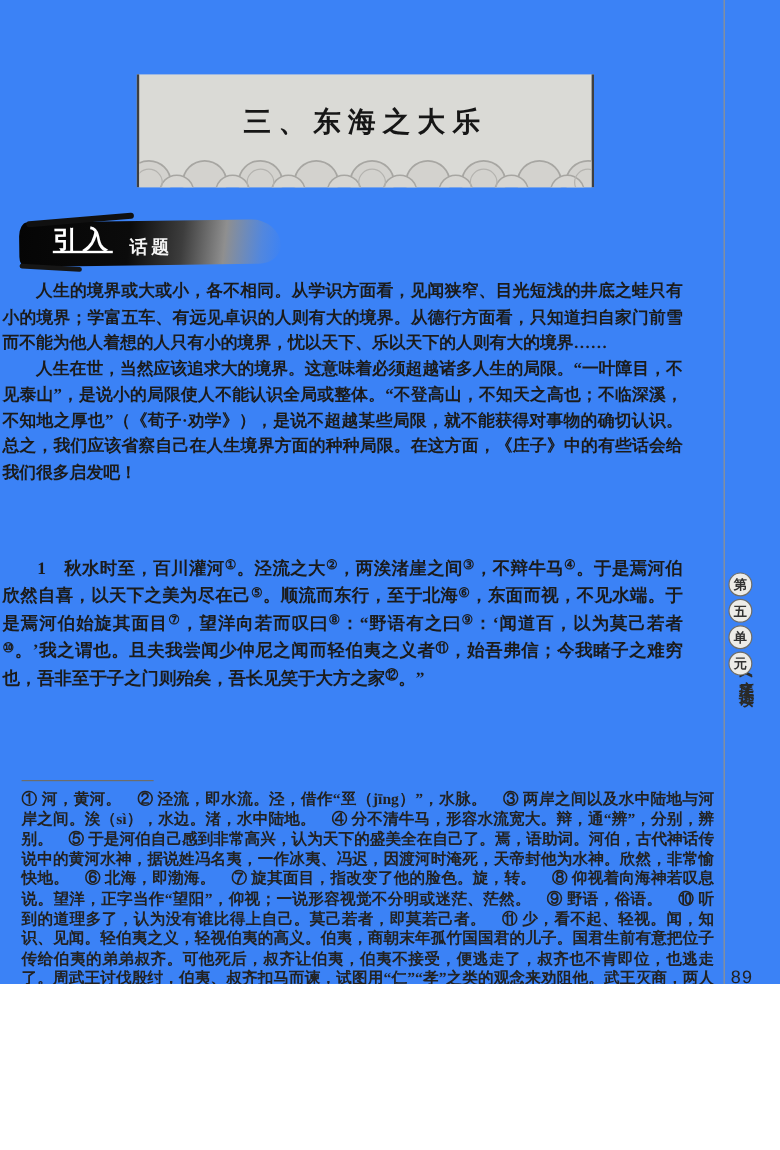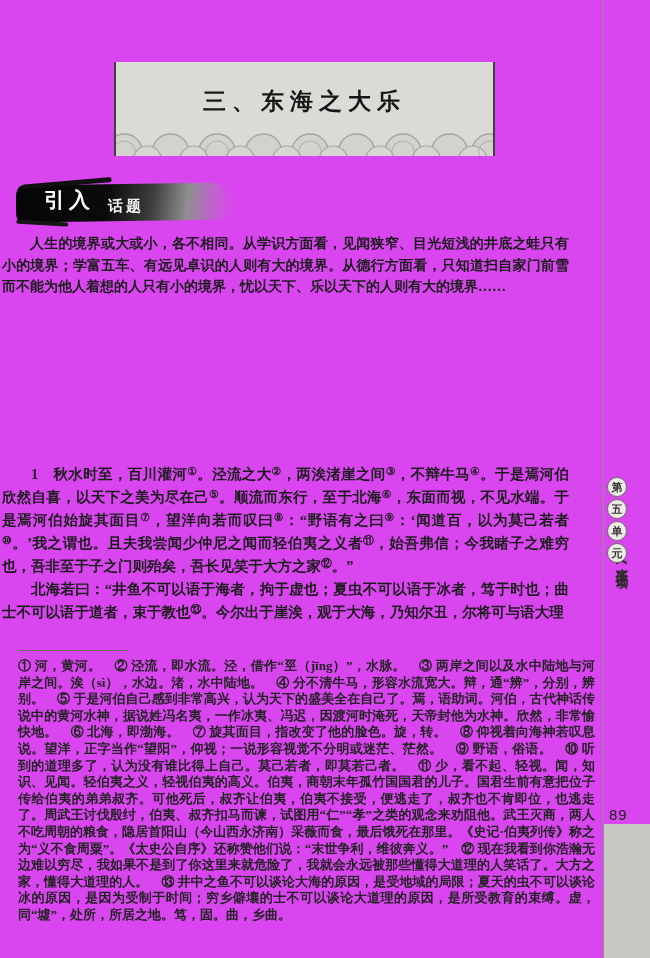--- a/index.html
+++ b/index.html
@@ -1,20 +1,20 @@
 <!DOCTYPE html>
 <html><head>
 <meta charset="utf-8">
 <style>
   html,body { margin:0; padding:0; }
   body { font-family: "Liberation Serif", serif; }
   .page {
     position: relative;
-    width: 650px; height: 958px;
-    background: #d946ef;
+    width: 650px; height: 820px;
+    background: #3b82f6;
     overflow: hidden;
     color: #1b1b1b;
   }
 
   
   .chapter-banner {
     position: absolute; left: 114px; top: 62px;
     width: 377px; height: 94px;
     background: #dadad6;
     border-left: 2px solid #3f3f3f;
@@ -45,21 +45,21 @@
     transform: rotate(-4deg); border-radius: 3px;
   }
   .brush-core::after {
     content:""; position:absolute; left: 0px; bottom: -3px;
     width: 52px; height: 4px; background: #161616;
     transform: rotate(4deg); border-radius: 2px;
   }
   .banner-main {
     position: absolute; left: 28px; top: 2px;
     font-size: 21px; font-weight: 700; color: #ffffff;
-    letter-spacing: 4px; z-index: 2;
+    letter-spacing: 4px; z-index: 2; text-decoration: underline;
   }
   .banner-sub {
     position: absolute; left: 92px; top: 13px;
     font-size: 15px; font-weight: 700; color: #f5f5f5;
     letter-spacing: 3px; z-index: 2;
   }
   .banner-intro   { left: 16px; top: 184px; }
   .banner-reading { left: 16px; top: 410px; }
 
   
@@ -158,26 +158,26 @@
   </div>
 
   <div class="brush-banner banner-intro">
     <div class="brush-core"></div>
     <span class="banner-main">引入</span>
     <span class="banner-sub">话题</span>
   </div>
 
   <div class="body-text intro-text">
     <p>人生的境界或大或小，各不相同。从学识方面看，见闻狭窄、目光短浅的井底之蛙只有小的境界；学富五车、有远见卓识的人则有大的境界。从德行方面看，只知道扫自家门前雪而不能为他人着想的人只有小的境界，忧以天下、乐以天下的人则有大的境界……</p>
+    <p>人生在世，当然应该追求大的境界。这意味着必须超越诸多人生的局限。“一叶障目，不见泰山”，是说小的局限使人不能认识全局或整体。“不登高山，不知天之高也；不临深溪，不知地之厚也”（《荀子·劝学》），是说不超越某些局限，就不能获得对事物的确切认识。总之，我们应该省察自己在人生境界方面的种种局限。在这方面，《庄子》中的有些话会给我们很多启发吧！</p>
   </div>
 
 
   <div class="body-text reading-text">
     <p>1　秋水时至，百川灌河<span class="ref">①</span>。泾流之大<span class="ref">②</span>，两涘渚崖之间<span class="ref">③</span>，不辩牛马<span class="ref">④</span>。于是焉河伯欣然自喜，以天下之美为尽在己<span class="ref">⑤</span>。顺流而东行，至于北海<span class="ref">⑥</span>，东面而视，不见水端。于是焉河伯始旋其面目<span class="ref">⑦</span>，望洋向若而叹曰<span class="ref">⑧</span>：“野语有之曰<span class="ref">⑨</span>：‘闻道百，以为莫己若者<span class="ref">⑩</span>。’我之谓也。且夫我尝闻少仲尼之闻而轻伯夷之义者<span class="ref">⑪</span>，始吾弗信；今我睹子之难穷也，吾非至于子之门则殆矣，吾长见笑于大方之家<span class="ref">⑫</span>。”</p>
-    <p>北海若曰：“井鱼不可以语于海者，拘于虚也；夏虫不可以语于冰者，笃于时也；曲士不可以语于道者，束于教也<span class="ref">⑬</span>。今尔出于崖涘，观于大海，乃知尔丑，尔将可与语大理</p>
   </div>
 
   <div class="fn-rule"></div>
   <div class="footnotes">① 河，黄河。　② 泾流，即水流。泾，借作“巠（jīng）”，水脉。　③ 两岸之间以及水中陆地与河岸之间。涘（sì），水边。渚，水中陆地。　④ 分不清牛马，形容水流宽大。辩，通“辨”，分别，辨别。　⑤ 于是河伯自己感到非常高兴，认为天下的盛美全在自己了。焉，语助词。河伯，古代神话传说中的黄河水神，据说姓冯名夷，一作冰夷、冯迟，因渡河时淹死，天帝封他为水神。欣然，非常愉快地。　⑥ 北海，即渤海。　⑦ 旋其面目，指改变了他的脸色。旋，转。　⑧ 仰视着向海神若叹息说。望洋，正字当作“望阳”，仰视；一说形容视觉不分明或迷茫、茫然。　⑨ 野语，俗语。　⑩ 听到的道理多了，认为没有谁比得上自己。莫己若者，即莫若己者。　⑪ 少，看不起、轻视。闻，知识、见闻。轻伯夷之义，轻视伯夷的高义。伯夷，商朝末年孤竹国国君的儿子。国君生前有意把位子传给伯夷的弟弟叔齐。可他死后，叔齐让伯夷，伯夷不接受，便逃走了，叔齐也不肯即位，也逃走了。周武王讨伐殷纣，伯夷、叔齐扣马而谏，试图用“仁”“孝”之类的观念来劝阻他。武王灭商，两人不吃周朝的粮食，隐居首阳山（今山西永济南）采薇而食，最后饿死在那里。《史记·伯夷列传》称之为“义不食周粟”。《太史公自序》还称赞他们说：“末世争利，维彼奔义。”　⑫ 现在我看到你浩瀚无边难以穷尽，我如果不是到了你这里来就危险了，我就会永远被那些懂得大道理的人笑话了。大方之家，懂得大道理的人。　⑬ 井中之鱼不可以谈论大海的原因，是受地域的局限；夏天的虫不可以谈论冰的原因，是因为受制于时间；穷乡僻壤的士不可以谈论大道理的原因，是所受教育的束缚。虚，同“墟”，处所，所居之地。笃，固。曲，乡曲。</div>
 
   <div class="margin-rule"></div>
 
   <div class="unit-badge">
     <div class="circle">第</div>
     <div class="circle">五</div>

